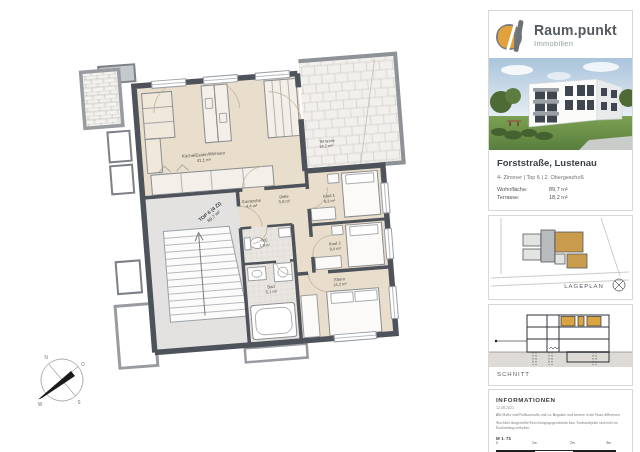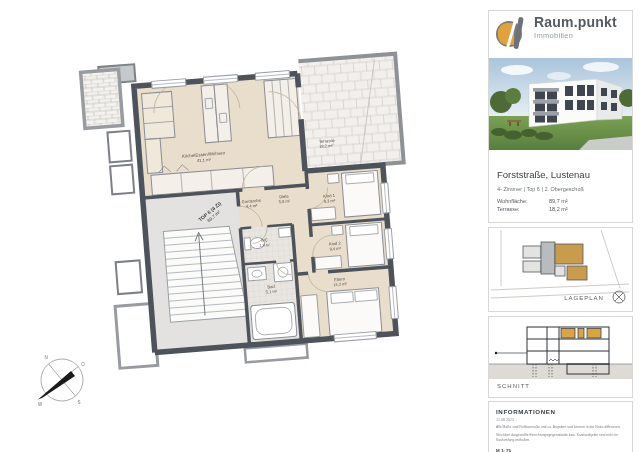--- a/index.html
+++ b/index.html
@@ -1,32 +1,32 @@
 <!DOCTYPE html>
 <html><head>
 <meta charset="utf-8">
 <style>
   html,body{margin:0;padding:0;background:#ffffff;font-family:"Liberation Sans",sans-serif;}
   #page{position:relative;width:640px;height:452px;background:#ffffff;overflow:hidden;}
 
   
   .panel{position:absolute;left:488px;top:10px;width:145px;}
   .pbox{border:1px solid #d7d7d5;background:#fff;box-sizing:border-box;}
-  .logo-row{height:47px;display:flex;padding:4px 6px 2px 6px;box-sizing:border-box;}
+  .logo-row{height:47px;display:flex;align-items:center;padding:4px 6px 2px 6px;box-sizing:border-box;}
   .logo-mark{position:relative;width:34px;height:36px;flex:0 0 34px;}
   .logo-circle{position:absolute;left:1px;top:6px;width:26px;height:26px;border-radius:50%;background:#787c81;}
   .logo-orange{position:absolute;left:3px;top:8px;width:16px;height:22px;border-radius:9px 0 0 9px;background:#e2a23b;}
   .logo-slash{position:absolute;left:15px;top:4px;width:3px;height:30px;background:#ffffff;transform:rotate(16deg);}
   .logo-bar{position:absolute;left:21px;top:2px;width:5px;height:32px;background:#6e7277;border-radius:2px;transform:rotate(10deg);}
   .logo-text{margin-left:5px;line-height:1;}
   .logo-name{font-size:14px;color:#565b60;font-weight:bold;letter-spacing:0.2px;}
   .logo-sub{font-size:7.5px;color:#93a39b;margin-top:3px;letter-spacing:0.3px;}
   .photo{height:92px;overflow:hidden;position:relative;}
   .info-block{padding:7px 8px 8px 8px;}
-  .info-title{font-size:9.5px;font-weight:normal;color:#3c4146;margin-bottom:6px;margin-top:12px;}
+  .info-title{font-size:9.5px;font-weight:bold;color:#3c4146;margin-bottom:6px;}
   .info-sub{font-size:5.5px;color:#6e7377;margin-bottom:6px;}
   .info-row{display:flex;font-size:5.5px;color:#55595d;margin-bottom:2px;}
   .info-row .lbl{width:52px;}
   .minimap{margin-top:4px;position:relative;}
   .infos{margin-top:3px;padding:6px 7px 7px 7px;}
   .infos h4{margin:0;font-size:6.2px;letter-spacing:0.6px;color:#3c4146;}
   .infos .date{font-size:3.6px;color:#8a8e92;margin-top:3px;}
   .infos .note{font-size:3.4px;color:#7b7f83;margin-top:3px;line-height:1.45;}
   .infos .scale{font-size:4.4px;font-weight:bold;color:#3c4146;margin-top:5px;}
   .scalebar{position:relative;margin-top:4px;width:118px;height:3.5px;border:0.6px solid #222;display:flex;}

